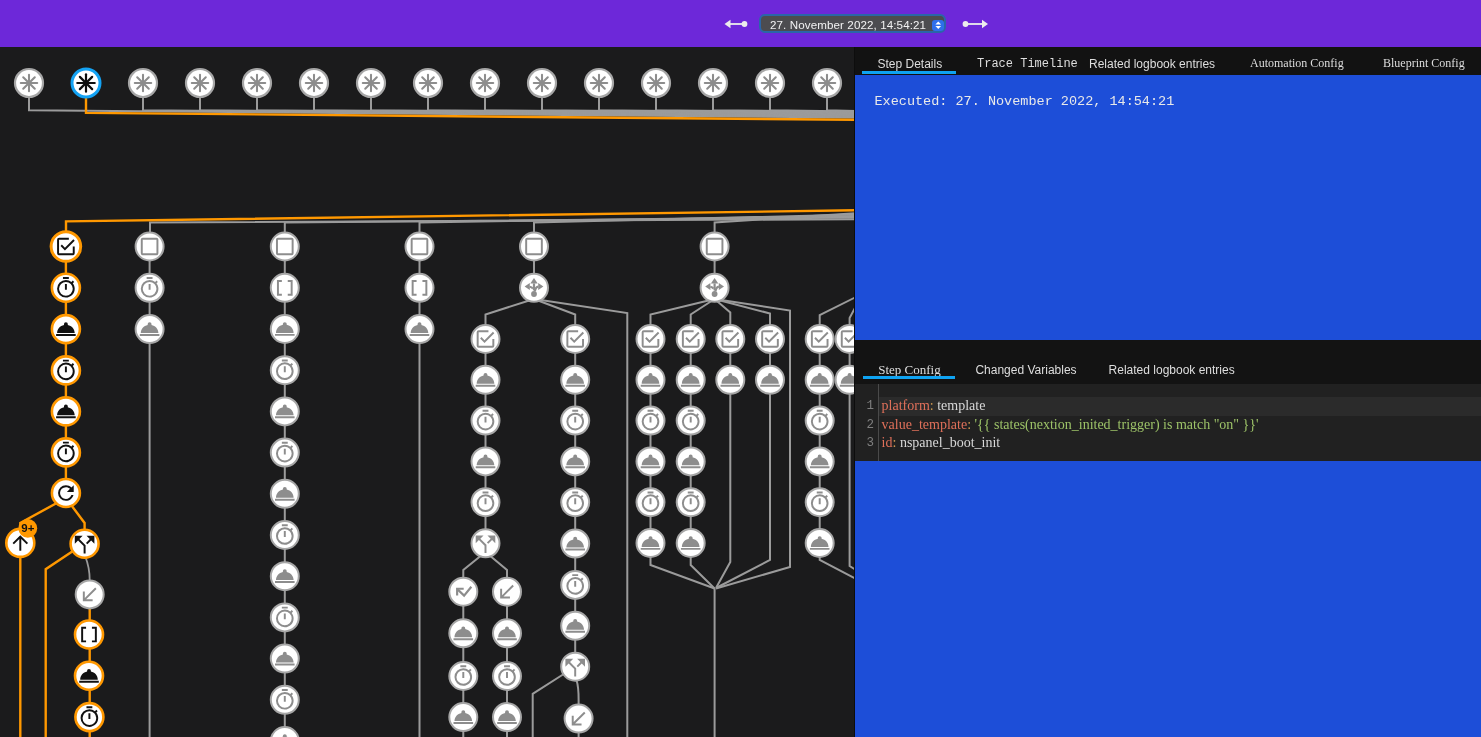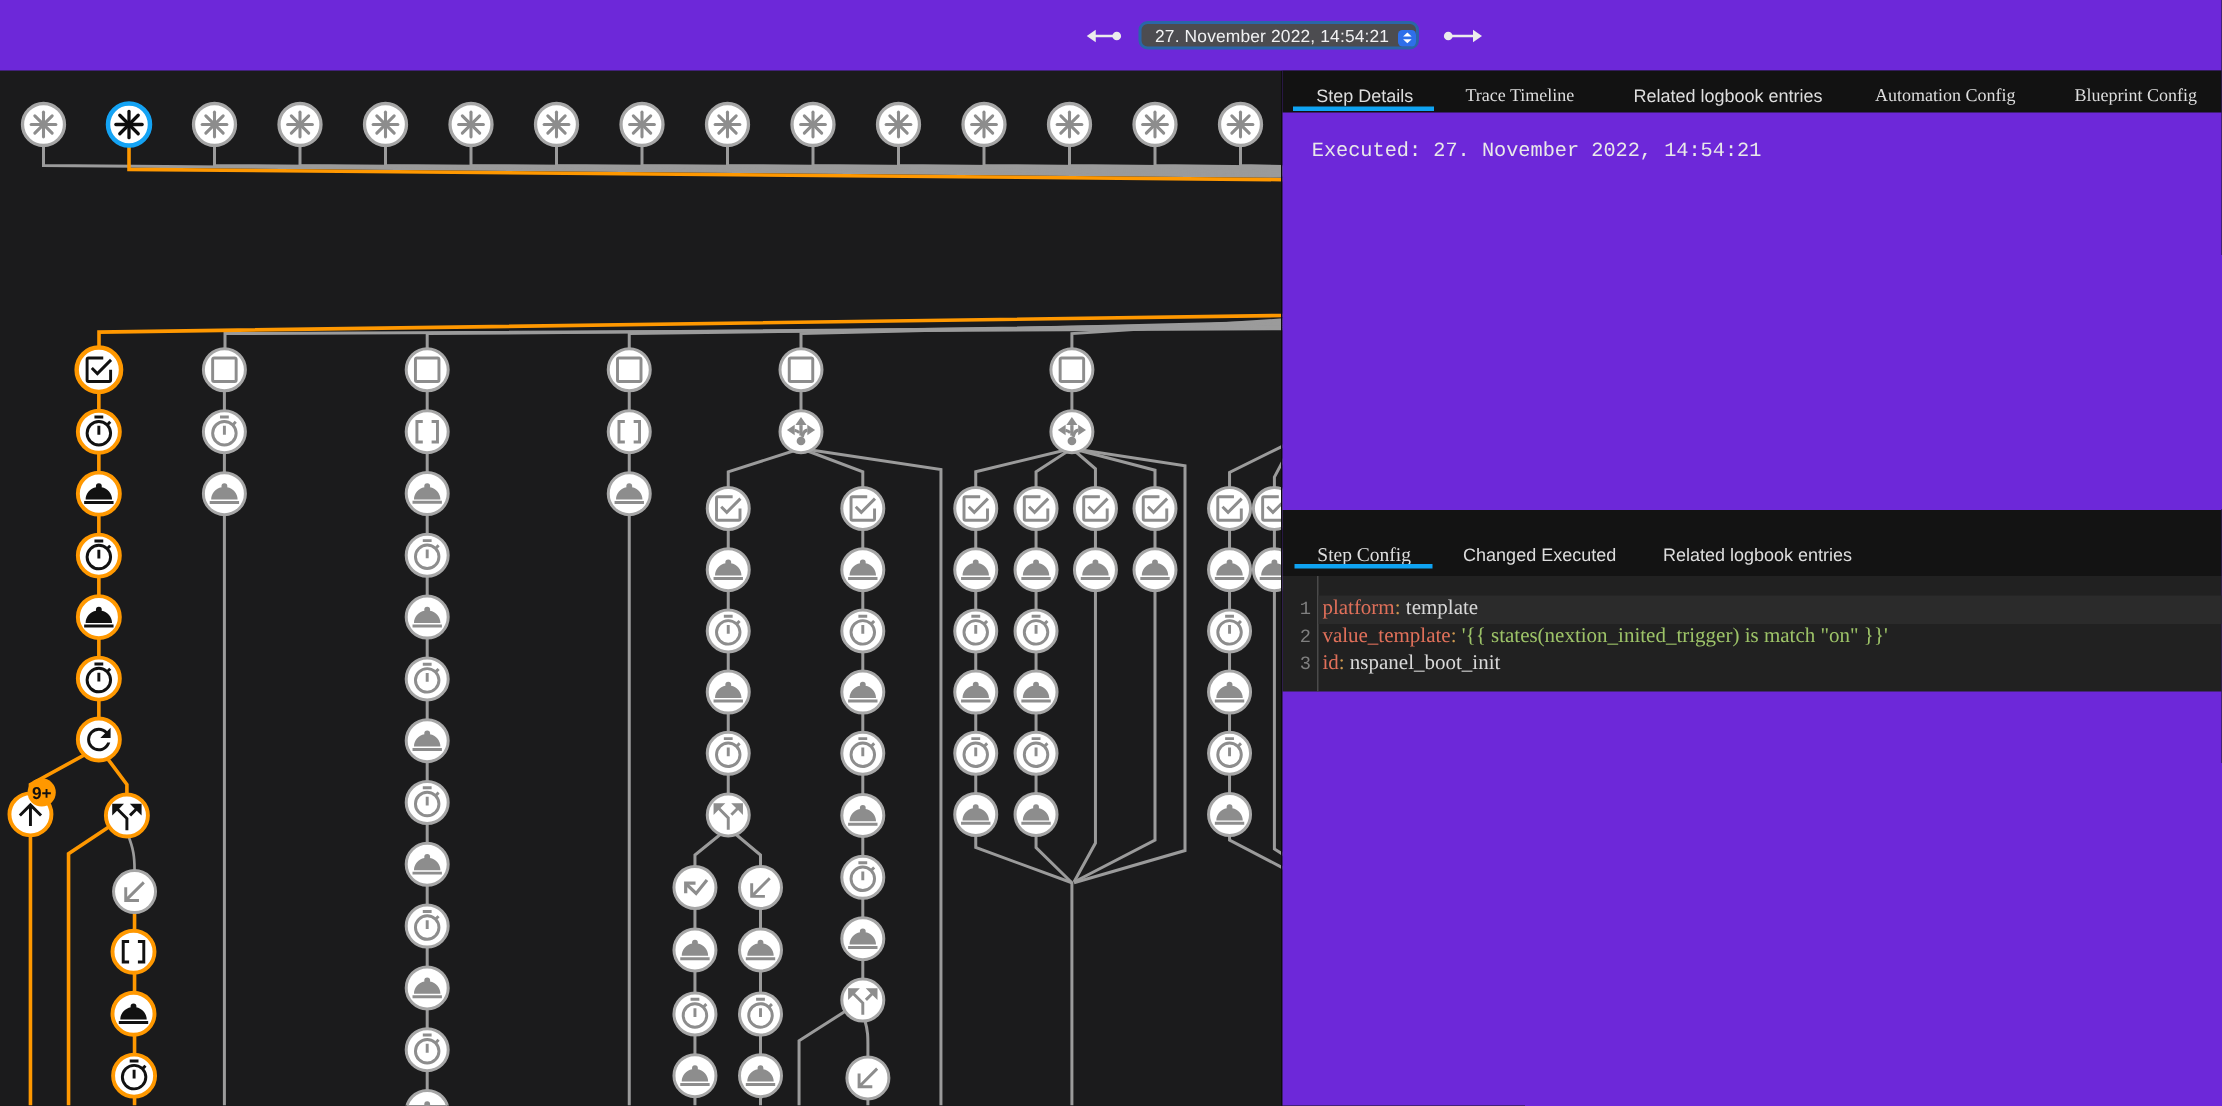--- a/index.html
+++ b/index.html
@@ -331,34 +331,34 @@
  <path d="M6.25,1.6L9.1,4.4H3.4Z" fill="#fff"></path>
       <path d="M6.25,8.9L9.1,6.1H3.4Z" fill="#fff"></path>
 </svg>
 <svg width="40" height="18" style="position:absolute;left:958px;top:15px">
  <circle cx="7.5" cy="9" r="2.9" fill="#ececec"></circle>
  <line x1="7.5" y1="9" x2="26" y2="9" stroke="#ececec" stroke-width="1.8"></line>
  <path d="M30,9L24,4.8V13.2Z" fill="#ececec" stroke="none"></path>
 </svg>
 </div>
 
-<div style="position:absolute;left:855px;top:47px;width:626px;height:690px;background:#6d28d9">
+<div style="position:absolute;left:855px;top:47px;width:626px;height:690px;background:#1d4ed8">
  <div style="position:absolute;left:0;top:0;width:100%;height:28px;background:#121212">
   <div style="position:absolute;left:22.5px;top:0;height:100%;display:flex;align-items:center;padding-top:5px;font-family:'Liberation Sans',sans-serif;font-size:12px;color:#dedede;white-space:nowrap">Step Details</div>
-      <div style="position:absolute;left:122px;top:0;height:100%;display:flex;align-items:center;padding-top:5px;font-family:Liberation Serif, serif;font-size:12px;color:#dedede;white-space:nowrap">Trace Timeline</div>
+      <div style="position:absolute;left:122px;top:0;height:100%;display:flex;align-items:center;padding-top:5px;font-family:Liberation Mono, monospace;font-size:12px;color:#dedede;white-space:nowrap">Trace Timeline</div>
       <div style="position:absolute;left:234px;top:0;height:100%;display:flex;align-items:center;padding-top:5px;font-family:'Liberation Sans',sans-serif;font-size:12px;color:#dedede;white-space:nowrap">Related logbook entries</div>
       <div style="position:absolute;left:395px;top:0;height:100%;display:flex;align-items:center;padding-top:5px;font-family:Liberation Serif, serif;font-size:12px;color:#dedede;white-space:nowrap">Automation Config</div>
       <div style="position:absolute;left:528px;top:0;height:100%;display:flex;align-items:center;padding-top:5px;font-family:Liberation Serif, serif;font-size:12px;color:#dedede;white-space:nowrap">Blueprint Config</div>
   <div style="position:absolute;left:6.6px;top:24.3px;width:94.5px;height:2.3px;background:#0fa3f2"></div>
  </div>
  <div style="position:absolute;left:19.5px;top:47px;font-family:Liberation Mono, monospace;font-size:13.5px;color:#e9e9e9">Executed: 27. November 2022, 14:54:21</div>
 
  <div style="position:absolute;left:0;top:293px;width:100%;height:44.4px;background:#131313">
   <div style="position:absolute;left:23.2px;top:0;height:100%;display:flex;align-items:center;padding-top:16px;font-family:Liberation Serif, serif;font-size:13px;color:#dedede;white-space:nowrap">Step Config</div>
-      <div style="position:absolute;left:120.4px;top:0;height:100%;display:flex;align-items:center;padding-top:16px;font-family:'Liberation Sans',sans-serif;font-size:12px;color:#dedede;white-space:nowrap">Changed Executed</div>
+      <div style="position:absolute;left:120.4px;top:0;height:100%;display:flex;align-items:center;padding-top:16px;font-family:'Liberation Sans',sans-serif;font-size:12px;color:#dedede;white-space:nowrap">Changed Variables</div>
       <div style="position:absolute;left:253.6px;top:0;height:100%;display:flex;align-items:center;padding-top:16px;font-family:'Liberation Sans',sans-serif;font-size:12px;color:#dedede;white-space:nowrap">Related logbook entries</div>
   <div style="position:absolute;left:7.6px;top:36.3px;width:92.6px;height:2.4px;background:#0fa3f2"></div>
  </div>
  <div style="position:absolute;left:0;top:337.4px;width:100%;height:76.6px;background:#212121">
   <div style="position:absolute;left:22.6px;top:0;width:1px;height:100%;background:#4a4a4a"></div>
   <div style="position:absolute;left:23.6px;top:12.6px;width:602px;height:18.6px;background:#2b2b2b"></div>
   <div style="position:absolute;left:0;top:12.6px;width:19px;text-align:right;font-family:'Liberation Mono',monospace;font-size:12.5px;line-height:18.6px;color:#7f7f7f">1<br>2<br>3</div>
   <div style="position:absolute;left:26.6px;top:12.6px;font-family:Liberation Serif, serif;font-size:14px;line-height:18.6px;white-space:pre;color:#d8d8d8"><span style="color:#e0705a">platform</span><span style="color:#cf9950">:</span> template
 <span style="color:#e0705a">value_template</span><span style="color:#cf9950">:</span> <span style="color:#9dc368">'{{ states(nextion_inited_trigger) is match "on" }}'</span>
 <span style="color:#e0705a">id</span><span style="color:#cf9950">:</span> nspanel_boot_init</div>

